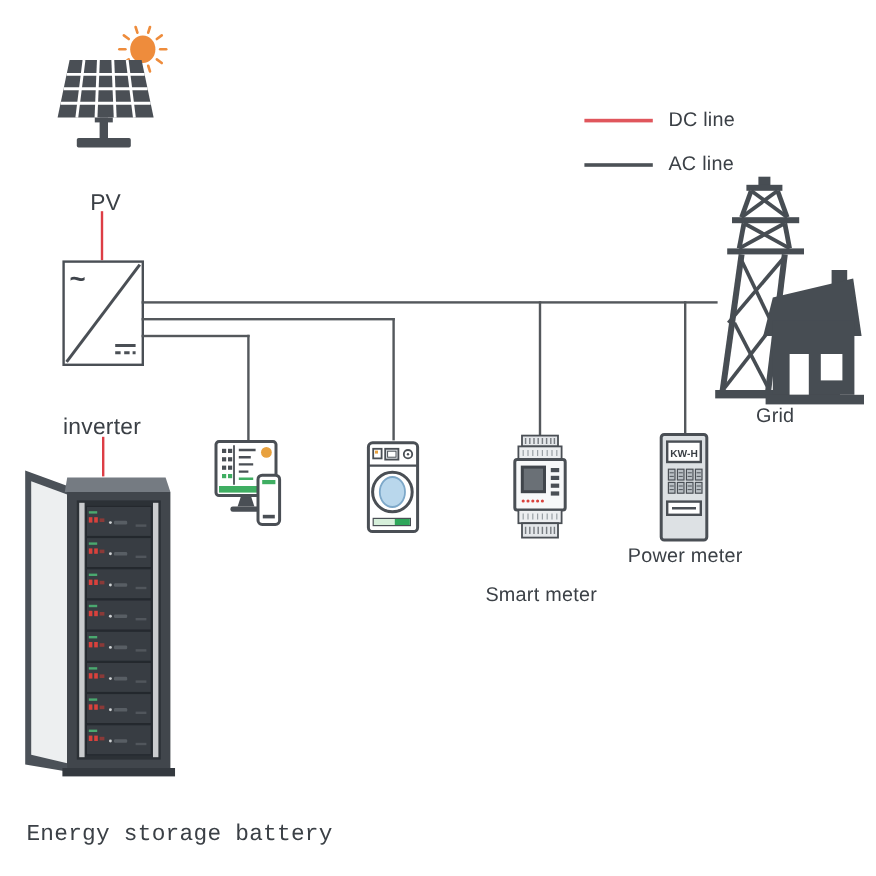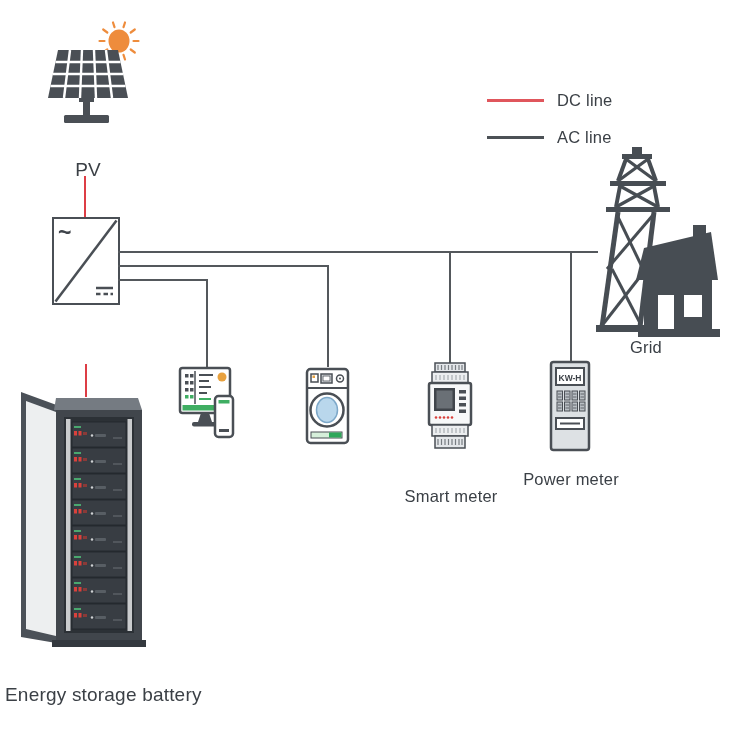--- a/index.html
+++ b/index.html
@@ -59,20 +59,21 @@
       <line x1="1.5" y1="82.5" x2="62.5" y2="1.5" stroke="#4a4f55" stroke-width="2.5"></line>
       <text x="4" y="21" font-size="23" font-weight="bold" fill="#3e434a">~</text>
       <g stroke="#4a4f55" stroke-width="2.5">
         <line x1="42" y1="69" x2="59" y2="69"></line>
         <line x1="42" y1="75" x2="46.5" y2="75"></line>
         <line x1="49.5" y1="75" x2="54" y2="75"></line>
         <line x1="56.5" y1="75" x2="59" y2="75"></line>
       </g>
     </svg>
   </div>
+  <div class="lbl big" style="left:35px;top:310px;width:100px;">inverter</div>
 
   <div class="wire" style="left:118px;top:251px;width:480px;height:2px;"></div>
   <div class="wire" style="left:118px;top:265px;width:211px;height:2px;"></div>
   <div class="wire" style="left:118px;top:279px;width:90px;height:2px;"></div>
   <div class="wire" style="left:206px;top:279px;width:2px;height:88px;"></div>
   <div class="wire" style="left:327px;top:265px;width:2px;height:102px;"></div>
   <div class="wire" style="left:449px;top:251px;width:2px;height:113px;"></div>
   <div class="wire" style="left:570px;top:251px;width:2px;height:111px;"></div>
 
   <div class="wire dc" style="left:85px;top:364px;width:2px;height:33px;"></div>
@@ -225,21 +226,21 @@
           <rect x="18.5" y="44" width="5.5" height="9"></rect>
         <rect x="26" y="44" width="5.5" height="9"></rect>
           <rect x="33.5" y="44" width="5.5" height="9"></rect>
       </g>
       <path d="M12 36 h3.5 M12 39 h3.5 M19.5 36 h3.5 M19.5 39 h3.5 M27 36 h3.5 M27 39 h3.5 M34.5 36 h3.5 M34.5 39 h3.5
                M12 47 h3.5 M12 50 h3.5 M19.5 47 h3.5 M19.5 50 h3.5 M27 47 h3.5 M27 50 h3.5 M34.5 47 h3.5 M34.5 50 h3.5" stroke="#4a4f55" stroke-width="0.8"></path>
     </g>
     <rect x="10" y="60" width="28" height="11" fill="#ffffff" stroke="#4a4f55" stroke-width="2"></rect>
     <line x1="14" y1="65.5" x2="34" y2="65.5" stroke="#4a4f55" stroke-width="2"></line>
   </svg>
-  <div class="lbl" style="left:511px;top:470px;width:120px;">Power meter</div>
+  <div class="lbl" style="left:511px;top:454px;width:120px;">Power meter</div>
 
   <svg class="abs" style="left:16px;top:386px;" width="130" height="262" viewBox="0 0 130 262">
     <defs>
       <g id="bat-module">
         <rect x="56" y="0" width="54" height="25" fill="#383d43" stroke="#22272c" stroke-width="0.8"></rect>
         <rect x="58" y="4" width="7" height="2" fill="#4aa86f"></rect>
         <rect x="58" y="9" width="3" height="4.5" fill="#d9413c"></rect>
         <rect x="62.5" y="9" width="3" height="4.5" fill="#d9413c"></rect>
         <rect x="67" y="10" width="4" height="3" fill="#8a3a38"></rect>
         <rect x="79" y="12" width="11" height="3" rx="1" fill="#585e64"></rect>
@@ -264,15 +265,15 @@
       <use href="#bat-module" y="36"></use>
       <use href="#bat-module" y="62"></use>
       <use href="#bat-module" y="88"></use>
       <use href="#bat-module" y="114"></use>
       <use href="#bat-module" y="140"></use>
       <use href="#bat-module" y="166"></use>
       <use href="#bat-module" y="192"></use>
       <use href="#bat-module" y="218"></use>
     </g>
   </svg>
-  <div class="lbl big" style="left:5px;top:648px;text-align:left;">Energy storage battery</div>
+  <div class="lbl big" style="left:22px;top:648px;text-align:left;font-family:Liberation Mono, monospace;">Energy storage battery</div>
 
 </div>
 
 </body></html>

